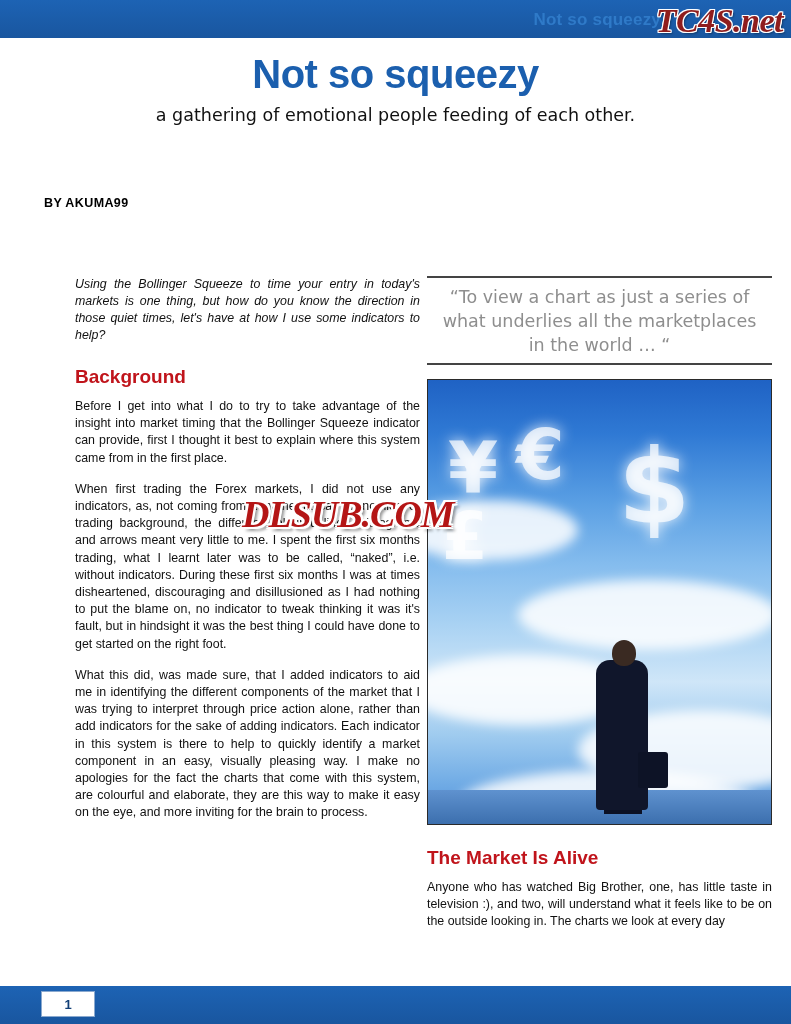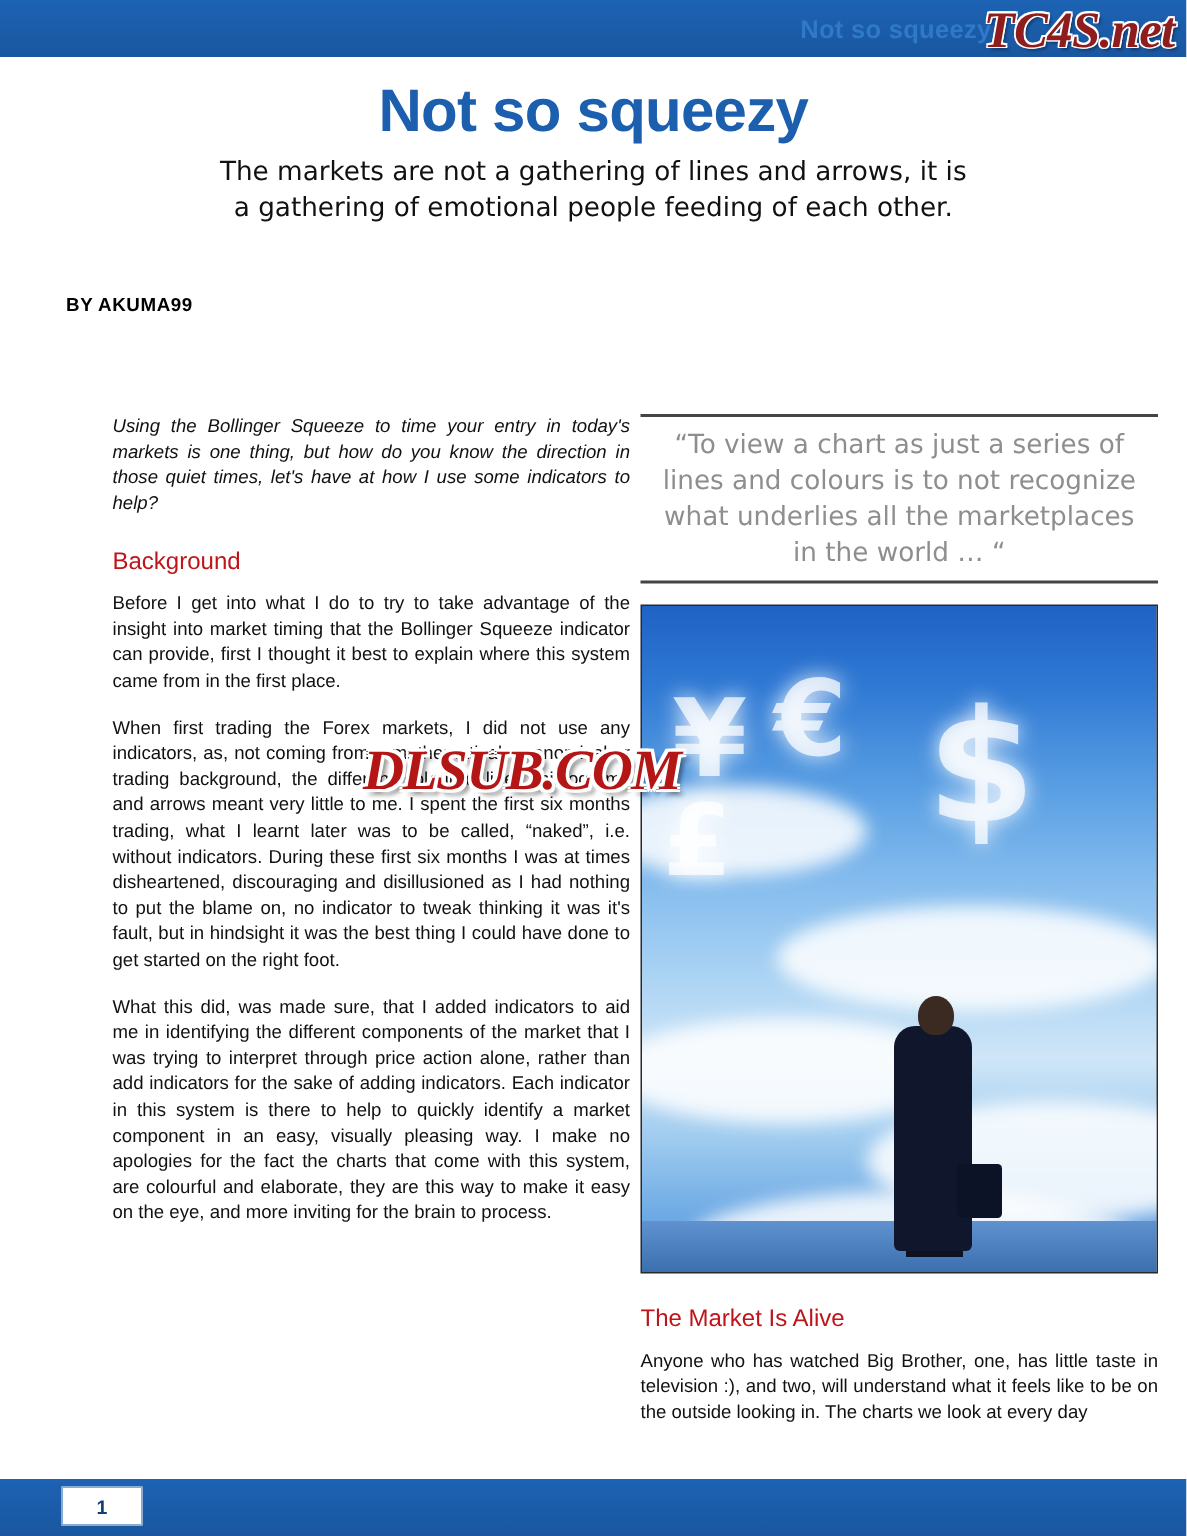--- a/index.html
+++ b/index.html
@@ -106,22 +106,22 @@
   }
   .intro {
     font-style: italic;
     font-size: 12.4px;
     line-height: 17px;
     color: #111;
     text-align: justify;
   }
   .section-head {
     color: #c0141b;
-    font-size: 16px;
-    font-weight: normal;
+    font-size: 19px;
+    font-weight: bold;
     margin: 22px 0 10px 0;
   }
   .body-p {
     font-size: 12.4px;
     line-height: 17.2px;
     text-align: justify;
     color: #111;
     margin: 0 0 14px 0;
   }
   
@@ -261,39 +261,37 @@
 <div class="page">
 
   <div class="topbar">
     <div class="topbar-title">Not so squeezy</div>
     <div class="tc4s-logo">TC4S.net</div>
   </div>
 
   <div class="headline">Not so squeezy</div>
 
   <div class="subhead">
-    <div>The markets are not a gathering of lines and arrows, it is</div>
     <div>a gathering of emotional people feeding of each other.</div>
   </div>
 
   <div class="byline">BY AKUMA99</div>
 
   <div class="col-left">
     <div class="intro">Using the Bollinger Squeeze to time your entry in today's markets is one thing, but how do you know the direction in those quiet times, let's have at how I use some indicators to help?</div>
     <div class="section-head">Background</div>
     <p class="body-p">Before I get into what I do to try to take advantage of the insight into market timing that the Bollinger Squeeze indicator can provide, first I thought it best to explain where this system came from in the first place.</p>
     <p class="body-p">When first trading the Forex markets, I did not use any indicators, as, not coming from a mathematical, economical or trading background, the different coloured lines, histograms and arrows meant very little to me. I spent the first six months trading, what I learnt later was to be called, “naked”, i.e. without indicators. During these first six months I was at times disheartened, discouraging and disillusioned as I had nothing to put the blame on, no indicator to tweak thinking it was it's fault, but in hindsight it was the best thing I could have done to get started on the right foot.</p>
     <p class="body-p">What this did, was made sure, that I added indicators to aid me in identifying the different components of the market that I was trying to interpret through price action alone, rather than add indicators for the sake of adding indicators. Each indicator in this system is there to help to quickly identify a market component in an easy, visually pleasing way. I make no apologies for the fact the charts that come with this system, are colourful and elaborate, they are this way to make it easy on the eye, and more inviting for the brain to process.</p>
   </div>
 
   <div class="col-right">
     <div class="rule"></div>
     <div class="pullquote">
       <div>“To view a chart as just a series of</div>
-      <div>lines and colours is to not recognize</div>
       <div>what underlies all the marketplaces</div>
       <div>in the world … “</div>
     </div>
     <div class="rule"></div>
 
     <div class="photo">
       <div class="cloud" style="left:-30px; top:120px; width:180px; height:60px;"></div>
       <div class="cloud" style="left:90px; top:200px; width:260px; height:70px;"></div>
       <div class="cloud" style="left:-20px; top:275px; width:230px; height:70px;"></div>
       <div class="cloud" style="left:150px; top:330px; width:250px; height:80px;"></div>

